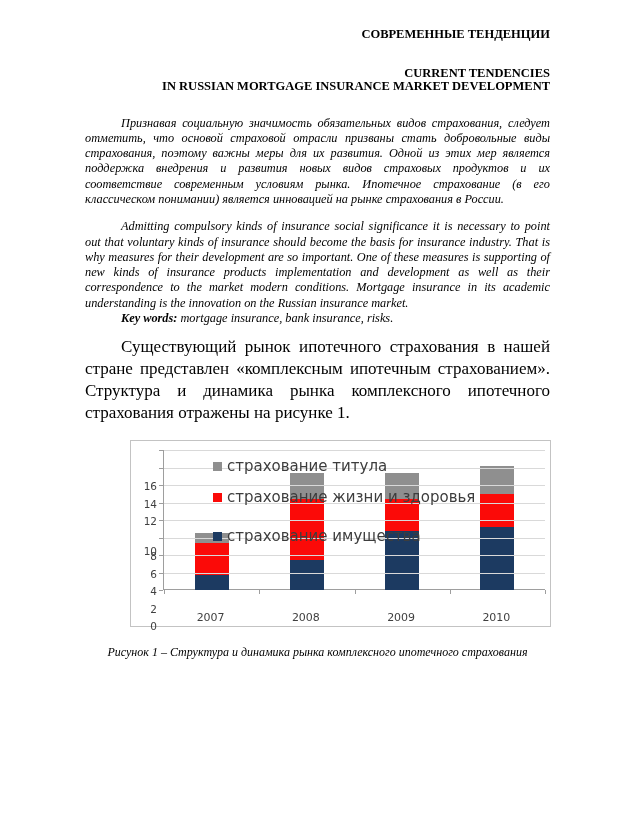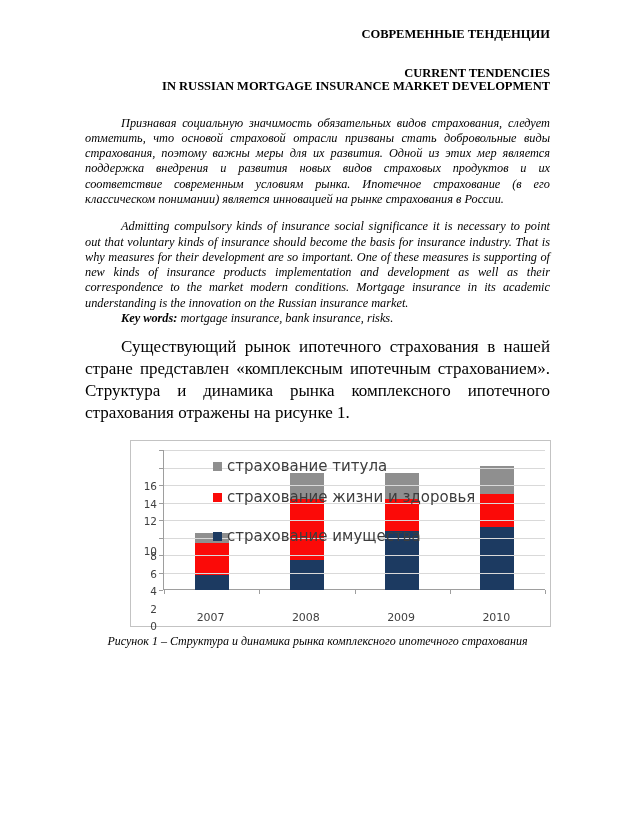--- a/index.html
+++ b/index.html
@@ -45,21 +45,21 @@
   .bar { width: 34px; display: flex; flex-direction: column-reverse; }
   .bar-segment { width: 100%; }
   .x-tick { position: absolute; top: 140px; width: 1px; height: 4px; background: #9e9e9e; }
   .x-labels { position: absolute; left: 32px; top: 157px; width: 381px; display: flex; margin-top: 13px; }
   .x-label { flex: 1; text-align: center; font-size: 11px; color: #3f3f3f; }
   .legend { position: absolute; left: 82px; top: 9px; }
   .legend-item { position: absolute; display: flex; align-items: center; white-space: nowrap; }
   .legend-swatch { width: 9px; height: 9px; margin-right: 5px; flex: none; }
   .legend-text { font-size: 15px; color: #3d3d3d; }
 
-  .caption { font-style: italic; font-size: 12px; text-align: center; margin-top: 7px; }
+  .caption { font-style: italic; font-size: 12px; text-align: center; margin-top: 18px; }
 </style>
 </head>
 <body>
 
 <div class="page">
 
 
 
   <div class="title">
     <div>СОВРЕМЕННЫЕ ТЕНДЕНЦИИ</div>

